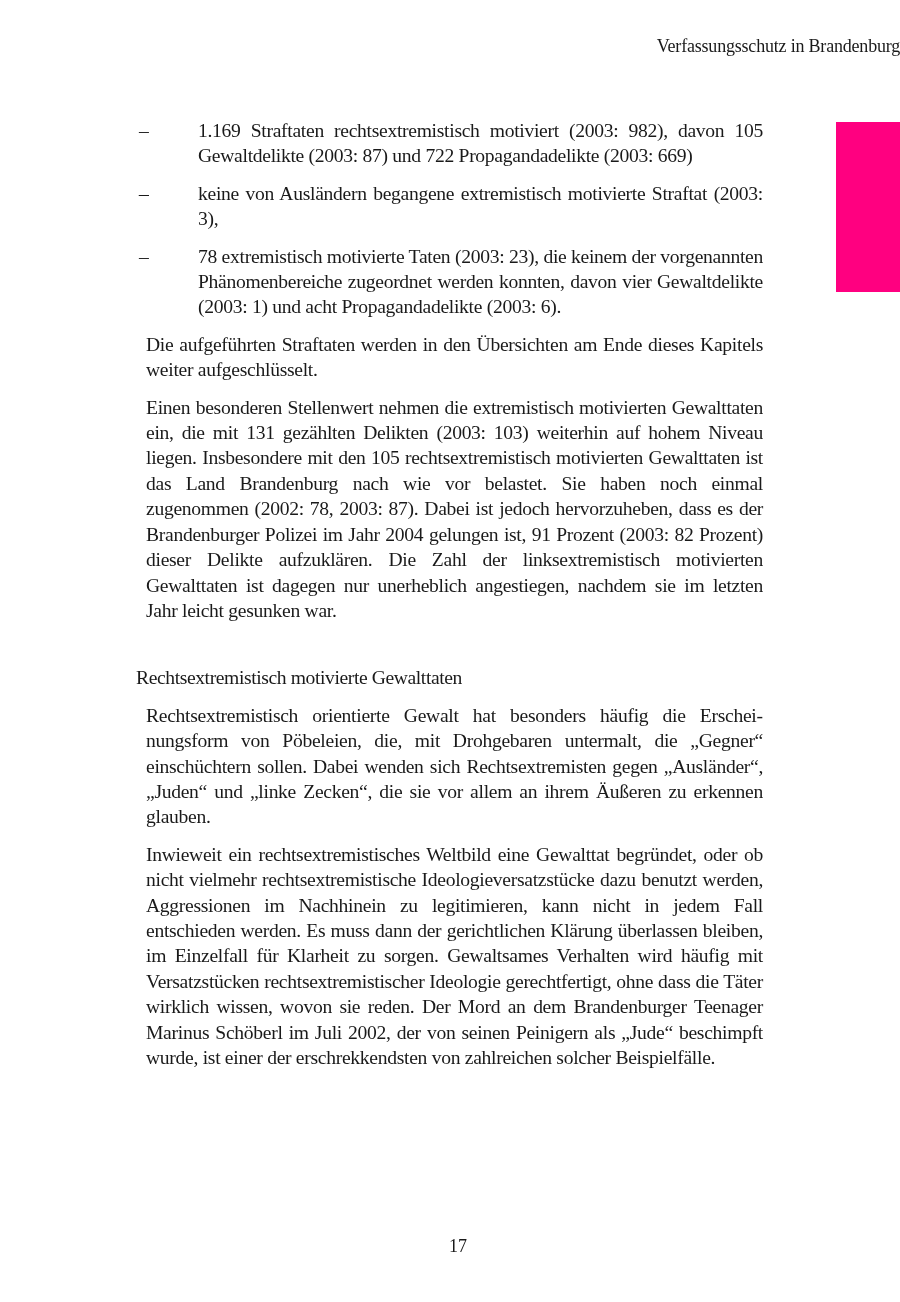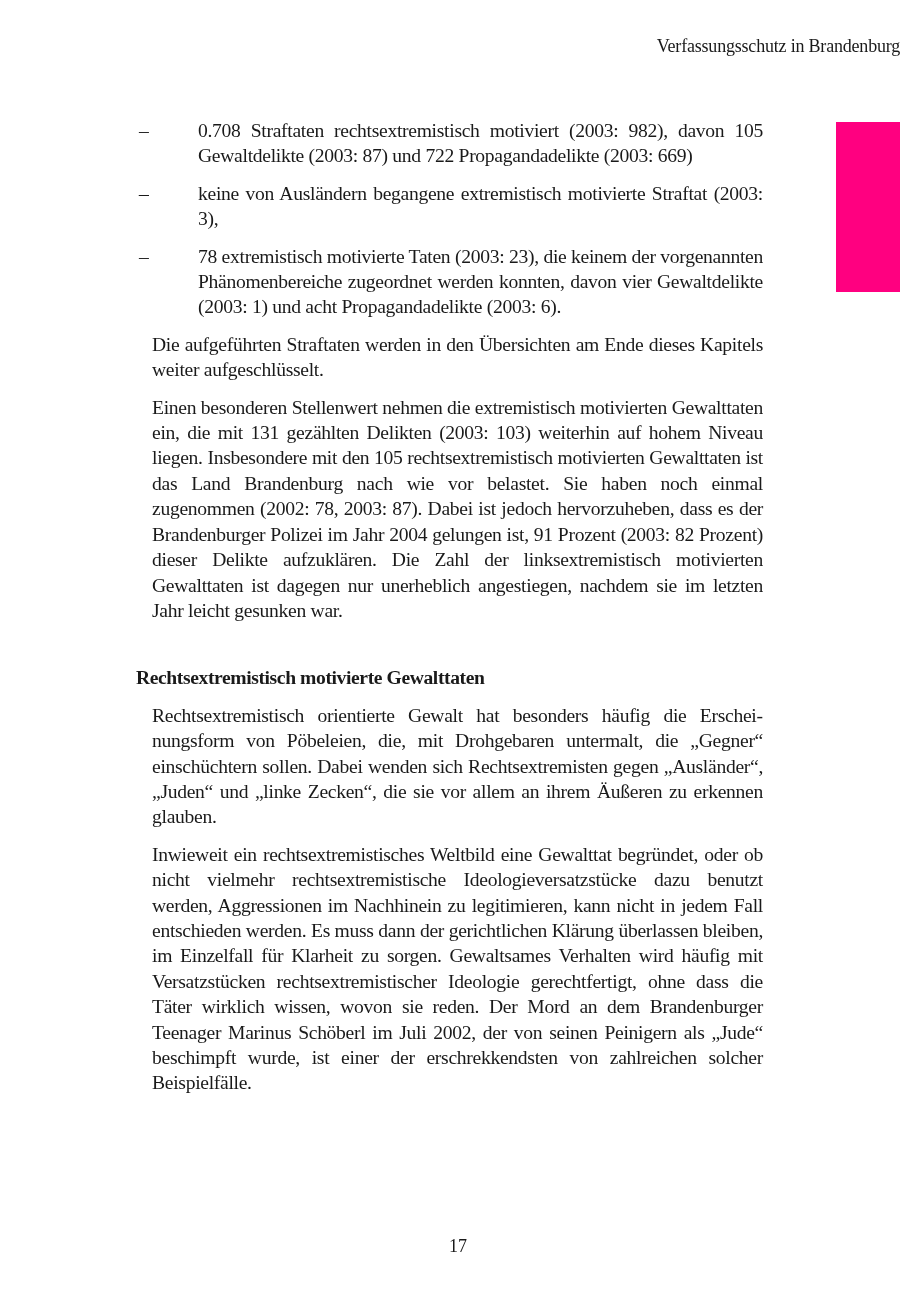--- a/index.html
+++ b/index.html
@@ -50,28 +50,28 @@
       padding-left: 62px;
       margin-bottom: 12px;
       text-align: justify;
     }
     .bullet-dash {
       position: absolute;
       left: 3px;
       top: 0;
     }
     .para {
-      margin: 0 0 12px 16px;
+      margin: 0 0 12px 10px;
       text-align: justify;
       hyphens: manual;
     }
     .section-heading {
       margin: 0 0 12px 0;
       margin-top: 42px;
-      font-weight: bold;
+      font-weight: normal;
       font-size: 19.6px;
       letter-spacing: -0.4px;
     }
     .page-number {
       position: absolute;
       top: 1236px;
       left: 8px;
       width: 900px;
       text-align: center;
       font-size: 18px;
@@ -82,21 +82,21 @@
 
 <div class="running-header">Verfassungsschutz in Brandenburg</div>
 
 <div class="side-tab" style="background:#FF0080;"></div>
 
 <div class="content">
 
   <ul class="bullet-list">
     <li class="bullet-item">
       <span class="bullet-dash">–</span>
-      <span>0.708 Straftaten rechtsextremistisch motiviert (2003: 982), davon 105 Gewaltdelikte (2003: 87) und 722 Propagandadelikte (2003: 669)</span>
+      <span>1.169 Straftaten rechtsextremistisch motiviert (2003: 982), davon 105 Gewaltdelikte (2003: 87) und 722 Propagandadelikte (2003: 669)</span>
     </li>
     <li class="bullet-item">
       <span class="bullet-dash">–</span>
     </li>
     <li class="bullet-item">
       <span class="bullet-dash">–</span>
       <span>keine von Ausländern begangene extremistisch motivierte Straftat (2003: 3),</span>
     </li>
     <li class="bullet-item">
       <span class="bullet-dash">–</span>

